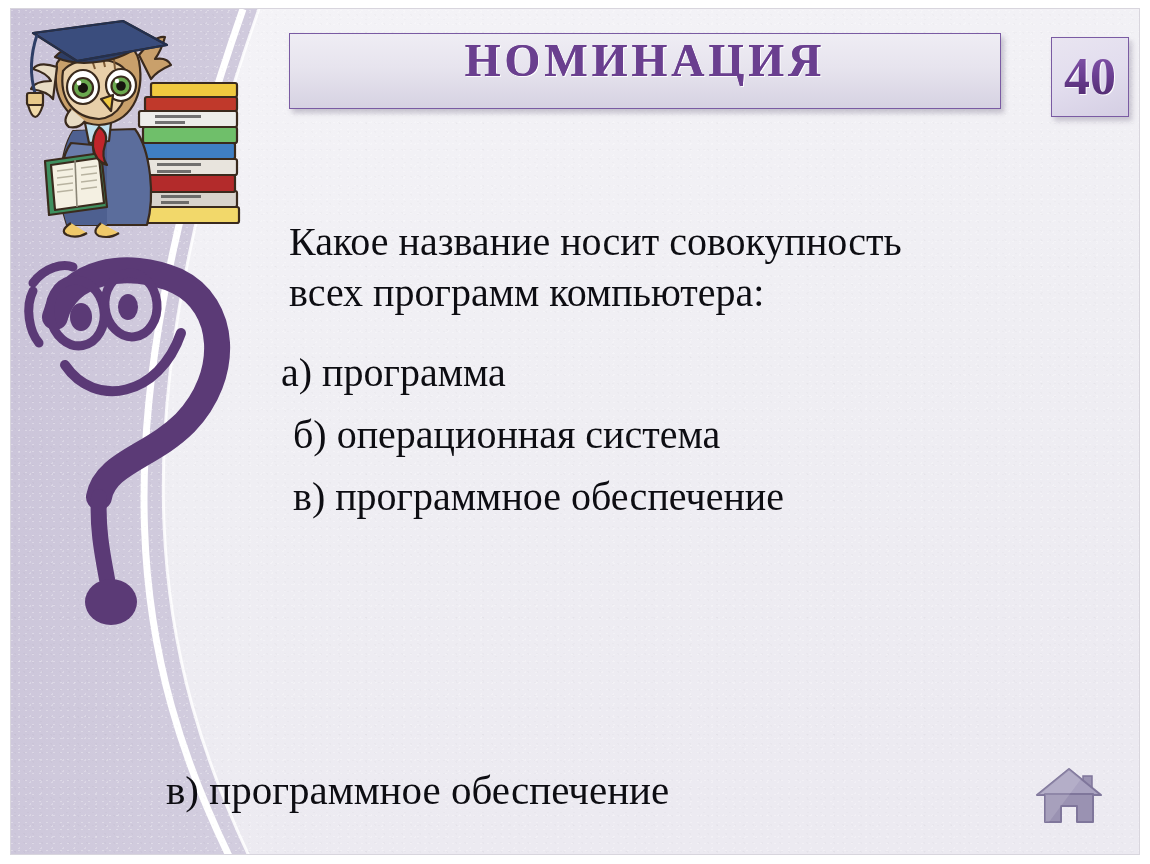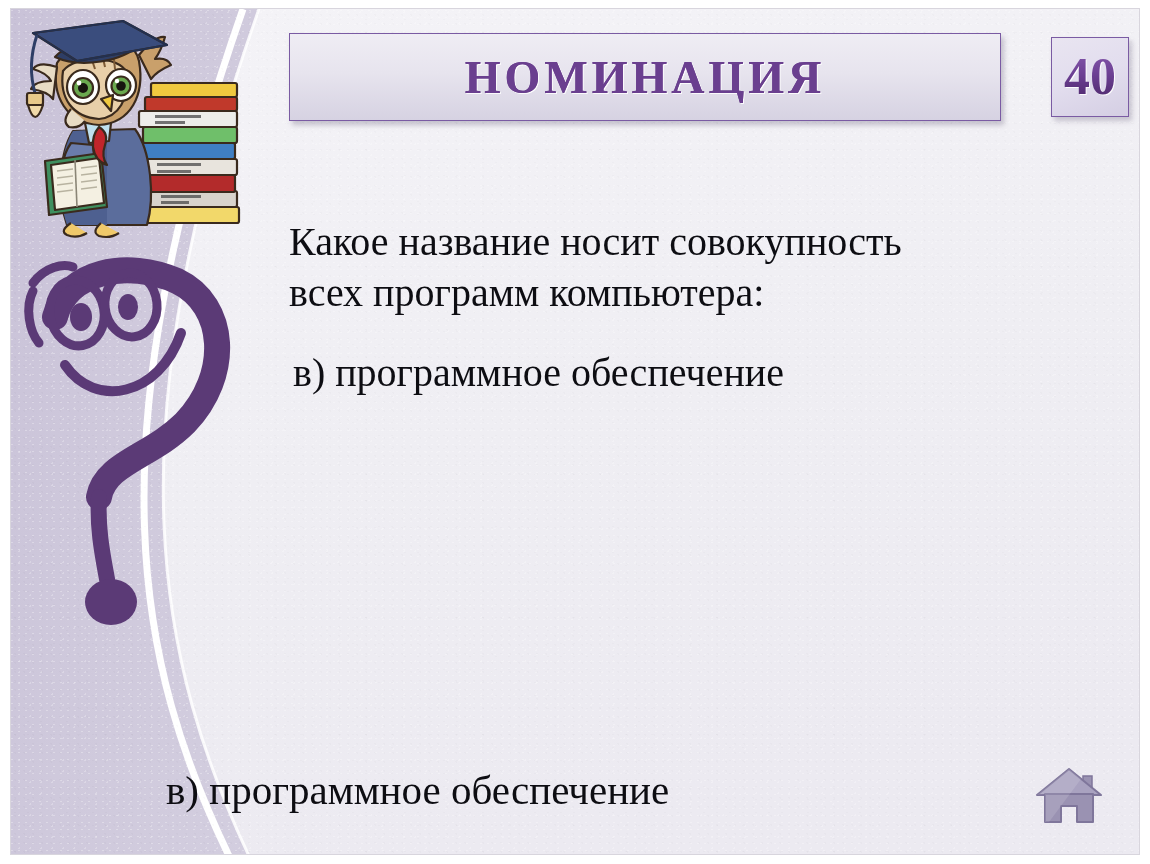--- a/index.html
+++ b/index.html
@@ -65,27 +65,26 @@
     left: 0; top: 0;
     width: 1130px; height: 847px;
   }
 
   
   .title-bar {
     position: absolute;
     left: 278px;
     top: 24px;
     width: 712px;
-    height: 88px;
+    height: 76px;
     box-sizing: border-box;
     border: 1px solid #7a5ba3;
     background: linear-gradient(180deg, #efedf4 0%, #e7e4ee 45%, #d6d2e2 100%);
     box-shadow: 3px 4px 5px rgba(90,80,110,.30);
     display: flex;
-    align-items: center;
     justify-content: center;
   }
   .title-text {
     font-family: "Liberation Serif", "DejaVu Serif", serif;
     font-size: 46px;
     font-weight: bold;
     letter-spacing: 4px;
     background: linear-gradient(180deg, #7a4e9e 0%, #6a3f8f 40%, #4e2a6b 100%);
     -webkit-background-clip: text;
     background-clip: text;
@@ -343,20 +342,22 @@
     <div class="score-badge">
       <div class="score-text">40</div>
     </div>
 
     <div class="q-block">
       <div class="q-line">Какое название носит совокупность</div>
       <div class="q-line">всех программ компьютера:</div>
     </div>
 
     <div class="opt-list">
+      <div class="opt-line">а) программа</div>
+      <div class="opt-line indent">б) операционная система</div>
       <div class="opt-line indent">в) программное обеспечение</div>
     </div>
 
     <div class="answer">в) программное обеспечение</div>
 
     <svg class="home-btn" viewBox="0 0 72 62">
 
       <rect x="50" y="12" width="9" height="16" fill="#9a92b2" stroke="#7f769b" stroke-width="1.5"></rect>
 
       <path d="M4 31 L36 5 L68 31 Z" fill="#a9a2c0" stroke="#7f769b" stroke-width="2" stroke-linejoin="round"></path>

